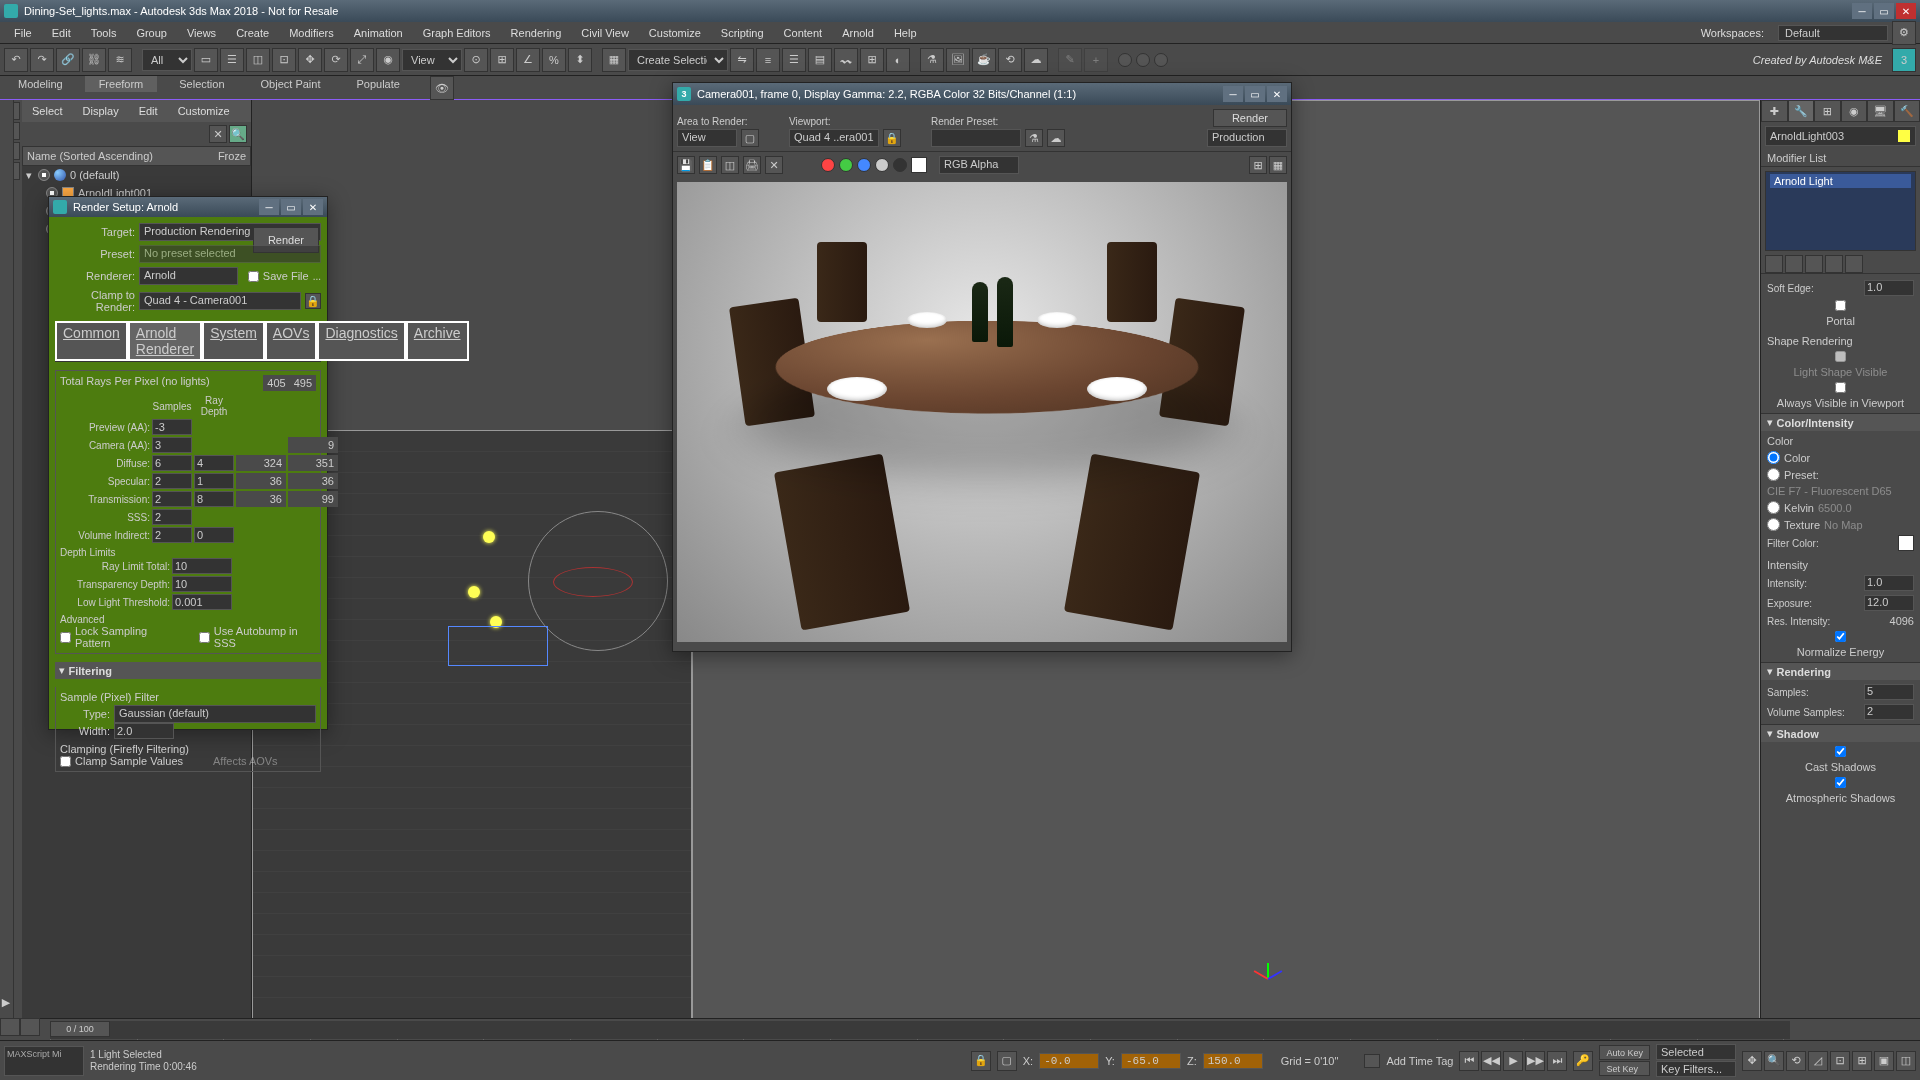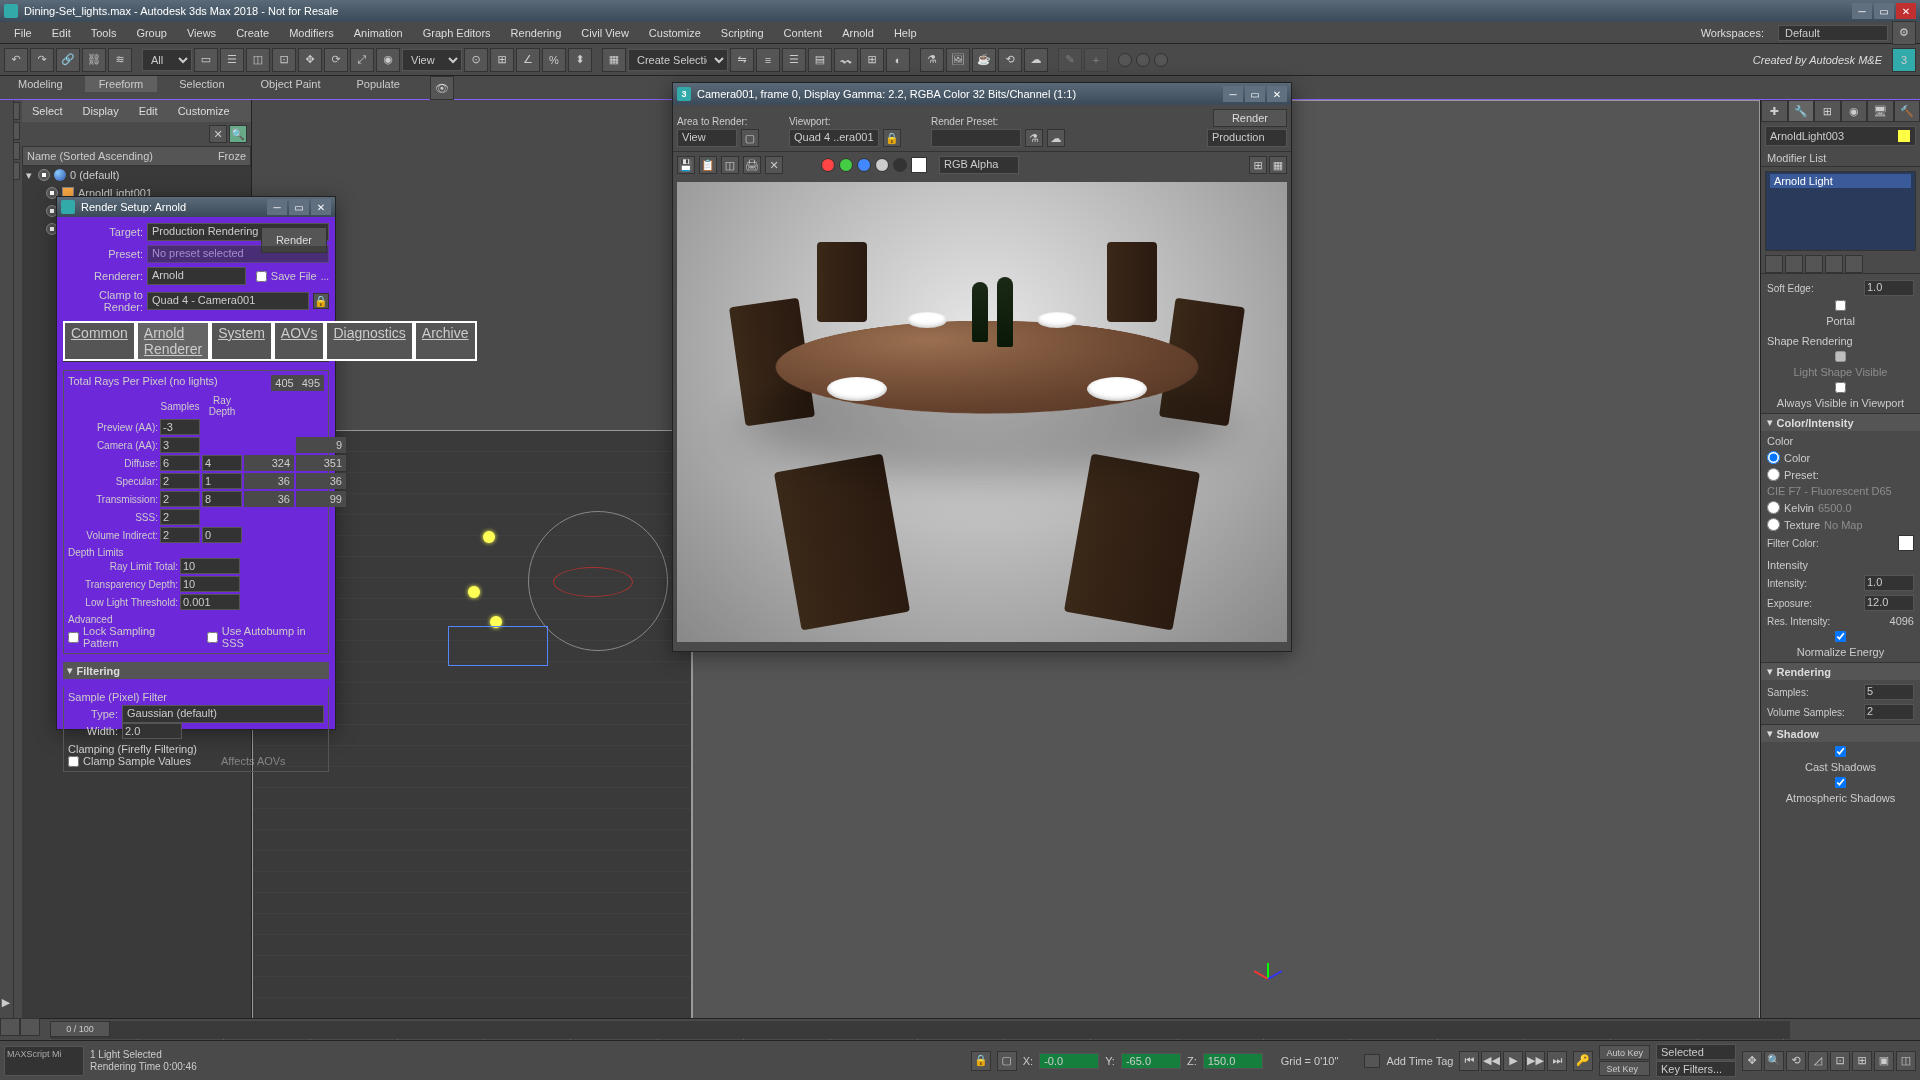--- a/index.html
+++ b/index.html
@@ -80,21 +80,21 @@
 .rw-image { margin:4px; background: radial-gradient(ellipse at 50% 35%, #e8e8e8 0%, #b8b8b8 50%, #888 100%); position:relative; flex:1; height: 460px; overflow:hidden; display:flex; align-items:center; justify-content:center; }
 .render-btn { margin-left:auto; background:#555; border:1px solid #333; color:#ddd; padding:2px 18px; cursor:pointer; }
 
 
 .table-top { position:absolute; width:420px; height:160px; background: radial-gradient(ellipse at 35% 25%, #9a7050 0%, #6a4530 60%, #4a3020 100%); border-radius:50%; top:100px; left:100px; transform:perspective(600px) rotateX(55deg); box-shadow: 0 80px 40px rgba(0,0,0,.25); }
 .plate { position:absolute; width:60px; height:24px; background:radial-gradient(ellipse, #fff 60%, #ddd 100%); border-radius:50%; box-shadow: inset 0 -2px 4px rgba(0,0,0,.2); }
 .bottle { position:absolute; width:16px; height:60px; background:linear-gradient(#1a2815, #0a1808); border-radius: 8px 8px 2px 2px; }
 .chair-back { position:absolute; width:70px; height:120px; background:linear-gradient(90deg, #3a2818, #2a1a10); border-radius:4px; }
 
 
-.render-setup { position: absolute; left: 56px; top: 196px; width: 280px; height: 534px; background: #6d28d9; border: 1px solid #222; box-shadow: 0 4px 20px rgba(0,0,0,.4); z-index: 60; }
+.render-setup { position: absolute; left: 48px; top: 196px; width: 280px; height: 534px; background: #4d7c0f; border: 1px solid #222; box-shadow: 0 4px 20px rgba(0,0,0,.4); z-index: 60; }
 .rs-title { height: 20px; background: linear-gradient(#5a6a78, #3a4a58); display: flex; align-items: center; padding: 0 4px; color: #fff; font-size: 10px; }
 .rs-body { padding: 6px; display:flex; flex-direction:column; gap:4px; }
 .rs-row { display:flex; align-items:center; gap:4px; }
 .rs-row label { width: 80px; text-align:right; color:#ccc; }
 .rs-select { background:#333; border:1px solid #555; color:#ccc; padding:1px 4px; flex:1; height:18px; }
 .rs-tabs { display:flex; border-bottom:1px solid #333; margin-top:4px; }
 .rs-tabs span { padding:2px 6px; background:#555; border:2px solid #ffffff; color:#ccc; cursor:pointer; font-size:14px;text-decoration:underline; }
 .rs-tabs span.active { background:#656565; }
 .rs-section { border:1px solid #555; padding:4px; margin-top:4px; }
 .rs-grid { display:grid; grid-template-columns: 90px 40px 40px 50px 50px; gap:2px; align-items:center; }
@@ -133,21 +133,21 @@
 
 .timeline { position:absolute; left:0; right:0; bottom:22px; height:40px; background:#4a4a4a; border-top:1px solid #222; }
 .tl-slider { height:18px; background:#3a3a3a; position:relative; margin:2px 130px 0 50px; }
 .tl-slider .handle { position:absolute; left:0; width:60px; height:16px; background:#555; border:1px solid #333; color:#ccc; text-align:center; font-size:9px; line-height:14px; }
 .tl-ruler { height:18px; display:flex; justify-content:space-between; padding:0 50px 0 50px; color:#aaa; font-size:9px; position:relative; }
 .tl-ruler span { flex:1; text-align:left; border-left:1px solid #666; padding-left:2px; }
 .status-bar { position:absolute; left:0; right:0; bottom:0; height:40px; background:#4a4a4a; display:flex; align-items:center; padding:0 4px; gap:6px; border-top:1px solid #222; }
 .status-bar .script-box { width:80px; height:30px; background:#333; border:1px solid #555; color:#aaa; padding:2px; font-size:9px; }
 .status-bar .prompt { flex:1; display:flex; flex-direction:column; gap:1px; }
 .status-bar .prompt div { color:#ccc; font-size:10px; }
-.status-bar .coord { background:#15803d; border:1px solid #555; color:#ccc; padding:1px 4px; width:60px; height:16px; }
+.status-bar .coord { background:#a16207; border:1px solid #555; color:#ccc; padding:1px 4px; width:60px; height:16px;font-family:Liberation Mono, monospace; }
 .sb-btn { width:20px; height:20px; background:#555; border:1px solid #333; display:flex; align-items:center; justify-content:center; cursor:pointer; }
 .sb-btns-right { display:flex; gap:2px; }
 
 .left-strip { position:absolute; left:0; top:100px; width:14px; bottom:62px; background:#4a4a4a; border-right:1px solid #333; z-index:40;}
 .left-strip .arrow { position:absolute; bottom:10px; width:12px; height:12px; color:#ccc; display:flex; align-items:center; justify-content:center;}
 .bottom-left-btns { position:absolute; left:0; bottom:42px; width:42px; height:20px; display:flex;}
 .bottom-left-btns div { width:20px; height:18px; background:#555; border:1px solid #333;}
 
 .playback { display:flex; gap:2px; align-items:center;}
 .playback .pb { width:20px; height:20px; background:#555; border:1px solid #333; display:flex; align-items:center; justify-content:center; cursor:pointer; color:#ccc;}

